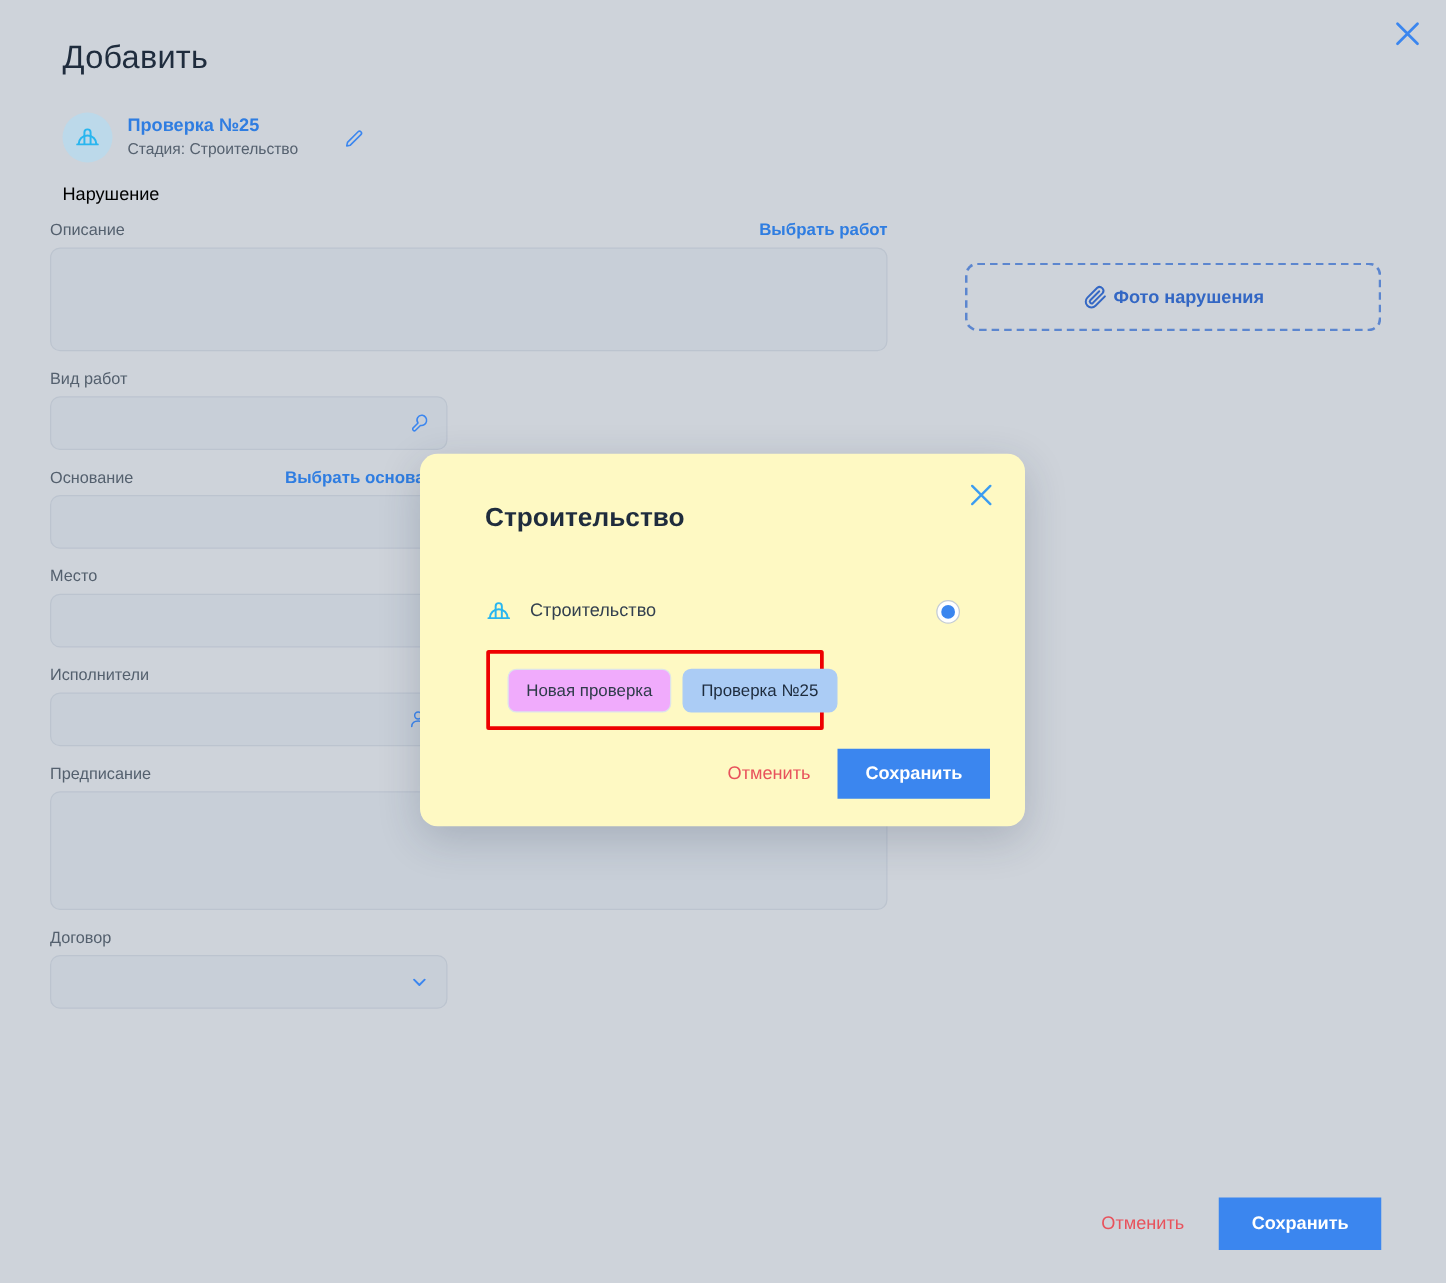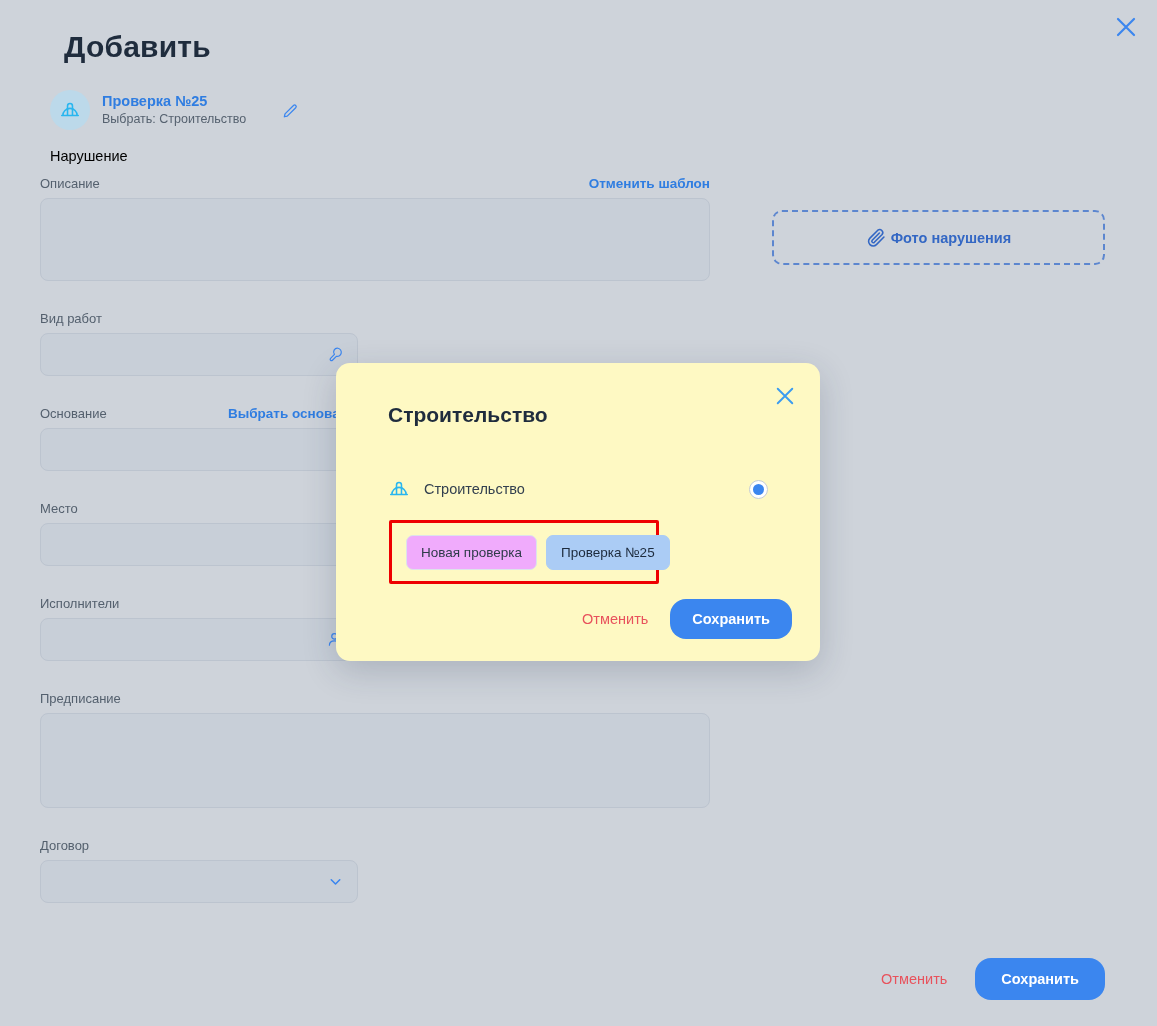--- a/index.html
+++ b/index.html
@@ -20,22 +20,22 @@
   .top-close {
     position: absolute; top: 10px; right: 14px;
     width: 34px; height: 34px;
     display: flex; align-items: center; justify-content: center;
     cursor: pointer;
   }
   .top-close svg { display: block; }
 
   
   .page-title {
-    position: absolute; left: 64px; top: 30px;
-    font-size: 30px; font-weight: bold; letter-spacing: .2px;
+    position: absolute; left: 50px; top: 30px;
+    font-size: 26px; font-weight: normal; letter-spacing: .2px;
     color: #1f2c3d;
   }
 
   
   .check-row {
     position: absolute; left: 50px; top: 90px;
     display: flex; align-items: center; gap: 12px;
   }
   .check-avatar {
     width: 40px; height: 40px; border-radius: 50%;
@@ -85,21 +85,21 @@
     position: absolute; left: 14px; top: 50%; transform: translateY(-50%);
     font-size: 14px; color: #3b4756; white-space: nowrap;
   }
   .inp .inp-icon {
     position: absolute; right: 12px; top: 50%; transform: translateY(-50%);
     width: 20px; height: 20px;
     display: flex; align-items: center; justify-content: center;
   }
   .row2 { display: flex; gap: 35px; }
   .col { width: 318px; }
-  .gap-xl { margin-top: 30px; flex-direction: column; }
+  .gap-xl { margin-top: 14px; flex-direction: column; }
 
   
   .photo-zone {
     position: absolute; left: 772px; top: 210px;
     width: 333px; height: 55px;
     border: 2px dashed #5c86cf;
     border-radius: 10px;
     display: flex; align-items: center; justify-content: center;
     gap: 4px; cursor: pointer;
   }
@@ -111,21 +111,21 @@
   .bottom-actions {
     position: absolute; right: 52px; bottom: 26px;
     display: flex; align-items: center; gap: 24px;
   }
   .btn-cancel {
     background: none; border: none;
     color: #e8525c; font-size: 14.5px; cursor: pointer;
     font-family: inherit; padding: 6px 4px;
   }
   .btn-primary {
-    background: #3b86ef; border: none; border-radius: 16px;
+    background: #3b86ef; border: none; border-radius: 0;
     color: #fff; font-size: 14.5px; font-weight: bold;
     padding: 13px 26px; cursor: pointer; font-family: inherit;
   }
 
   
   .modal {
     position: absolute; left: 336px; top: 363px;
     width: 484px; height: 298px;
     background: #fef9c3; border-radius: 14px;
     box-shadow: 0 10px 34px rgba(30,45,70,.20);
@@ -200,36 +200,36 @@
 
 <div class="check-row">
   <div class="check-avatar">
     <svg width="22" height="22" viewBox="0 0 24 24">
       <path d="M3 18 h18 M4.2 18 a7.8 7.8 0 0 1 15.6 0" fill="none" stroke="#29b6ef" stroke-width="1.7" stroke-linecap="round"></path>
       <path d="M9.3 18 V7.6 a2.7 2.7 0 0 1 5.4 0 V18" fill="none" stroke="#29b6ef" stroke-width="1.7"></path>
     </svg>
   </div>
   <div class="check-texts">
     <div class="check-name">Проверка №25</div>
-    <div class="check-stage">Выбрать: Строительство</div>
+    <div class="check-stage">Стадия: Строительство</div>
   </div>
   <div class="check-edit">
     <svg width="18" height="18" viewBox="0 0 24 24">
       <path d="M4 17.2 L15.3 5.9 a2.1 2.1 0 0 1 3 3 L7 20.2 L3.2 21 Z" fill="none" stroke="#3b86ef" stroke-width="1.7" stroke-linejoin="round"></path>
     </svg>
   </div>
 </div>
 
 <div class="section-title">Нарушение</div>
 
 <div class="form-area">
 
   <div class="label-row">
     <div class="field-label">Описание</div>
-    <div class="link-action">Отменить шаблон</div>
+    <div class="link-action">Выбрать работ</div>
   </div>
   <div class="inp tall">
     <span class="inp-val"></span>
   </div>
 
   <div class="row2 gap-xl">
     <div class="col">
       <div class="field-label">Вид работ</div>
       <div class="inp short">
         <span class="inp-val"></span>

